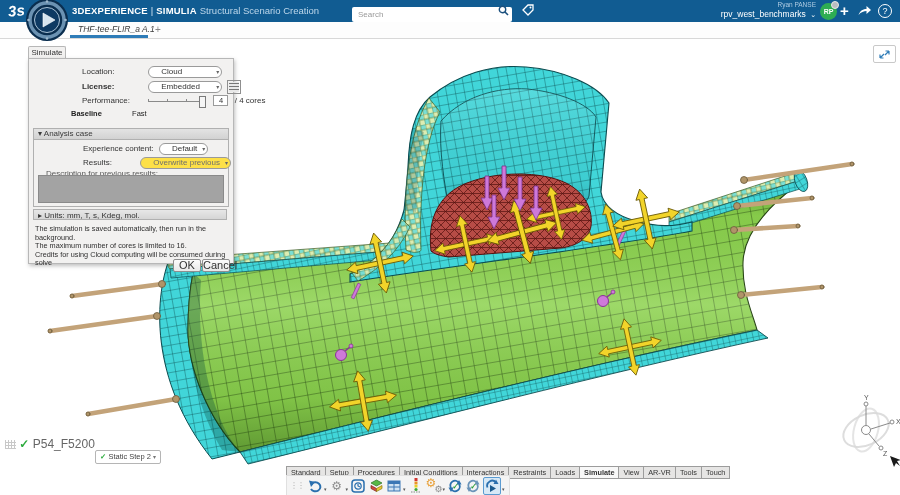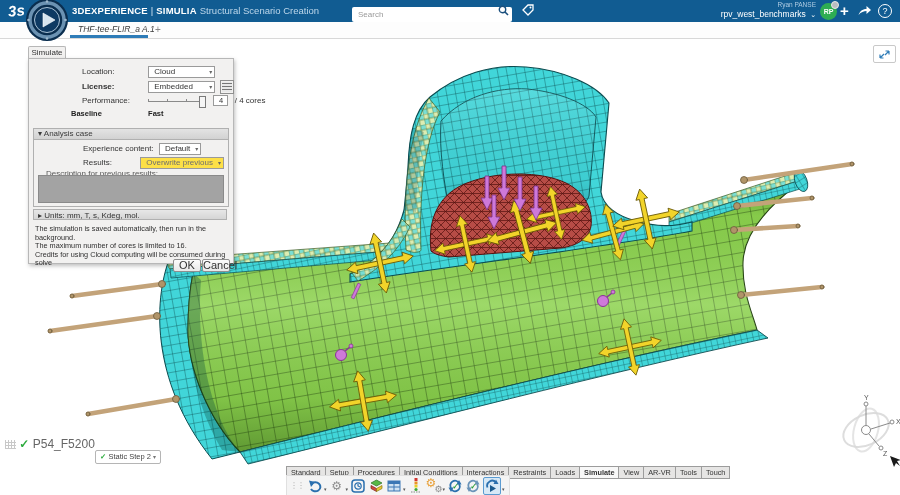--- a/index.html
+++ b/index.html
@@ -51,22 +51,22 @@
   .badge-step{position:absolute;left:95px;top:412px;height:12px;background:#fff;border:1px solid #b5b5b5;
       border-radius:2px;font-size:7.5px;color:#444;padding:0 4px;line-height:12px;z-index:8;white-space:nowrap;}
   .badge-step .caret{font-size:6px;color:#777;}
   
   .dialog{position:absolute;left:28px;top:46px;z-index:20;font-size:8px;color:#333;}
   .dlg-tab{position:absolute;left:0;top:0;width:36px;height:12px;background:#f2f1f0;border:1px solid #b7b7b7;
       border-bottom:none;font-size:8px;text-align:center;line-height:12px;border-radius:2px 2px 0 0;}
   .dlg-body{position:absolute;left:0;top:12px;width:204px;height:204px;background:#f2f1f0;
       border:1px solid #b7b7b7;box-shadow:1px 2px 4px rgba(0,0,0,.25);}
   .row{position:absolute;left:6px;white-space:nowrap;}
-  .sel{display:inline-block;background:#fff;border:1px solid #9a9a9a;border-radius:0;height:10px;
-      line-height:10px;padding:0 10px 0 5px;position:relative;vertical-align:middle;}
+  .sel{display:inline-block;background:#fff;border:1px solid #9a9a9a;border-radius:6px;height:10px;
+      line-height:10px;padding:0 10px 0 12px;position:relative;vertical-align:middle;}
   .sel .sc{position:absolute;right:2px;top:0;font-size:6px;color:#666;}
   .sel.disabled{background:#fde047;color:#6e6e6e;}
   .lbl{display:inline-block;padding-left:47px;}
   .slider{display:inline-block;position:relative;width:58px;height:10px;vertical-align:middle;}
   .slider .track{position:absolute;left:0;right:0;top:5px;height:1px;background:#8a8a8a;}
   .slider .tick{position:absolute;top:3px;width:1px;height:3px;background:#8a8a8a;}
   .slider .handle{position:absolute;right:0;top:0;width:5px;height:10px;background:#f5f5f5;border:1px solid #7a7a7a;}
   .numbox{display:inline-block;width:13px;height:9px;background:#fff;border:1px solid #9a9a9a;
       font-size:7.5px;text-align:center;line-height:9px;vertical-align:middle;}
   .grp{position:absolute;left:4px;top:69px;width:194px;height:77px;border:1px solid #b0b0b0;background:#f2f1f0;}
@@ -323,21 +323,21 @@
         <span class="track"></span>
         <span class="tick" style="left:0;"></span><span class="tick" style="left:19px;"></span>
         <span class="tick" style="left:38px;"></span><span class="tick" style="left:56px;"></span>
         <span class="handle"></span>
       </span>
       <span class="numbox" style="margin-left:5px;">4</span>
       <span style="margin-left:4px;">/ 4 cores</span>
     </div>
     <div class="row" style="top:50px;left:42px;color:#222;">
       <span style="font-weight:bold;font-size:7.5px;">Baseline</span>
-      <span style="font-weight:bold;font-size:7.5px;margin-left:44px;">Fast</span>
+      <span style="font-weight:normal;font-size:7.5px;margin-left:28px;">Fast</span>
     </div>
 
     <div class="grp">
       <div class="grp-hdr">
         <span>▾</span>
         <span>Analysis case</span>
       </div>
       <div class="row" style="top:14px;left:2px;">
         <span class="lbl">Experience content:</span>
         <span class="sel" style="margin-left:3px;"><span>Default</span><span class="sc">▾</span></span>

